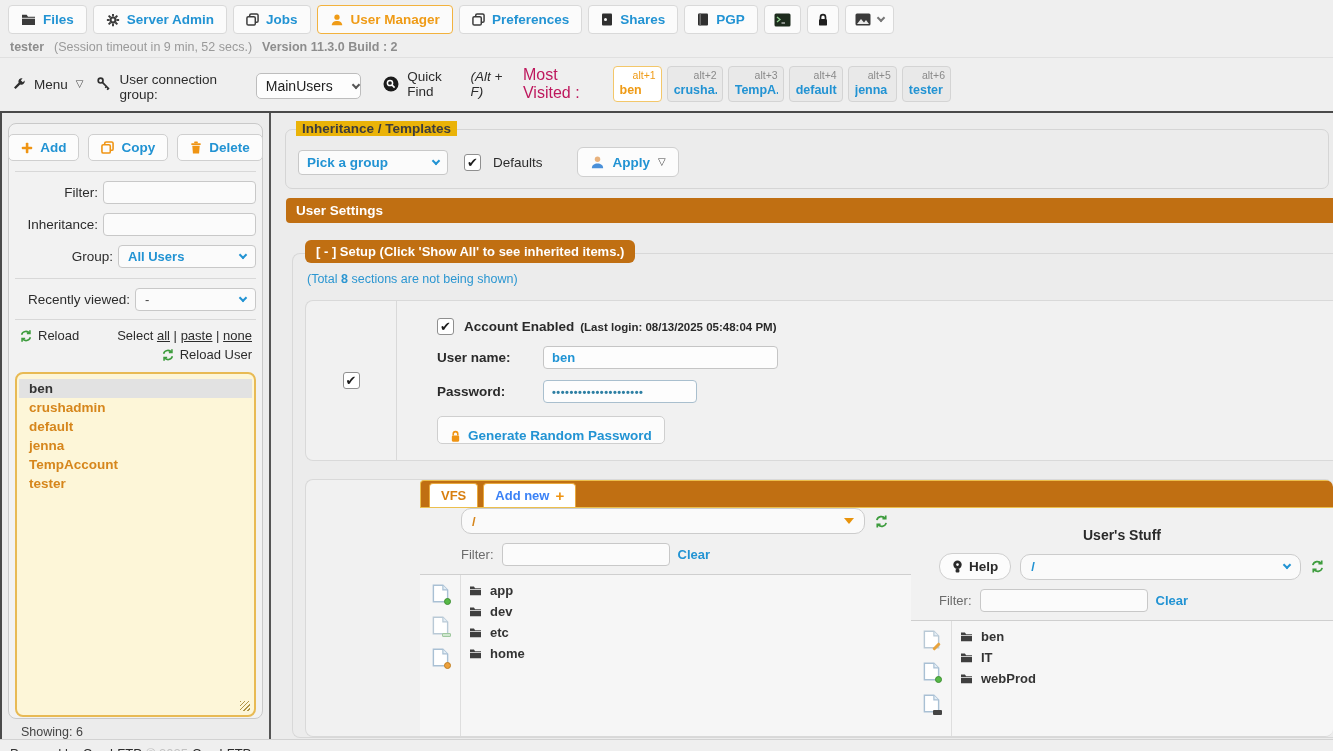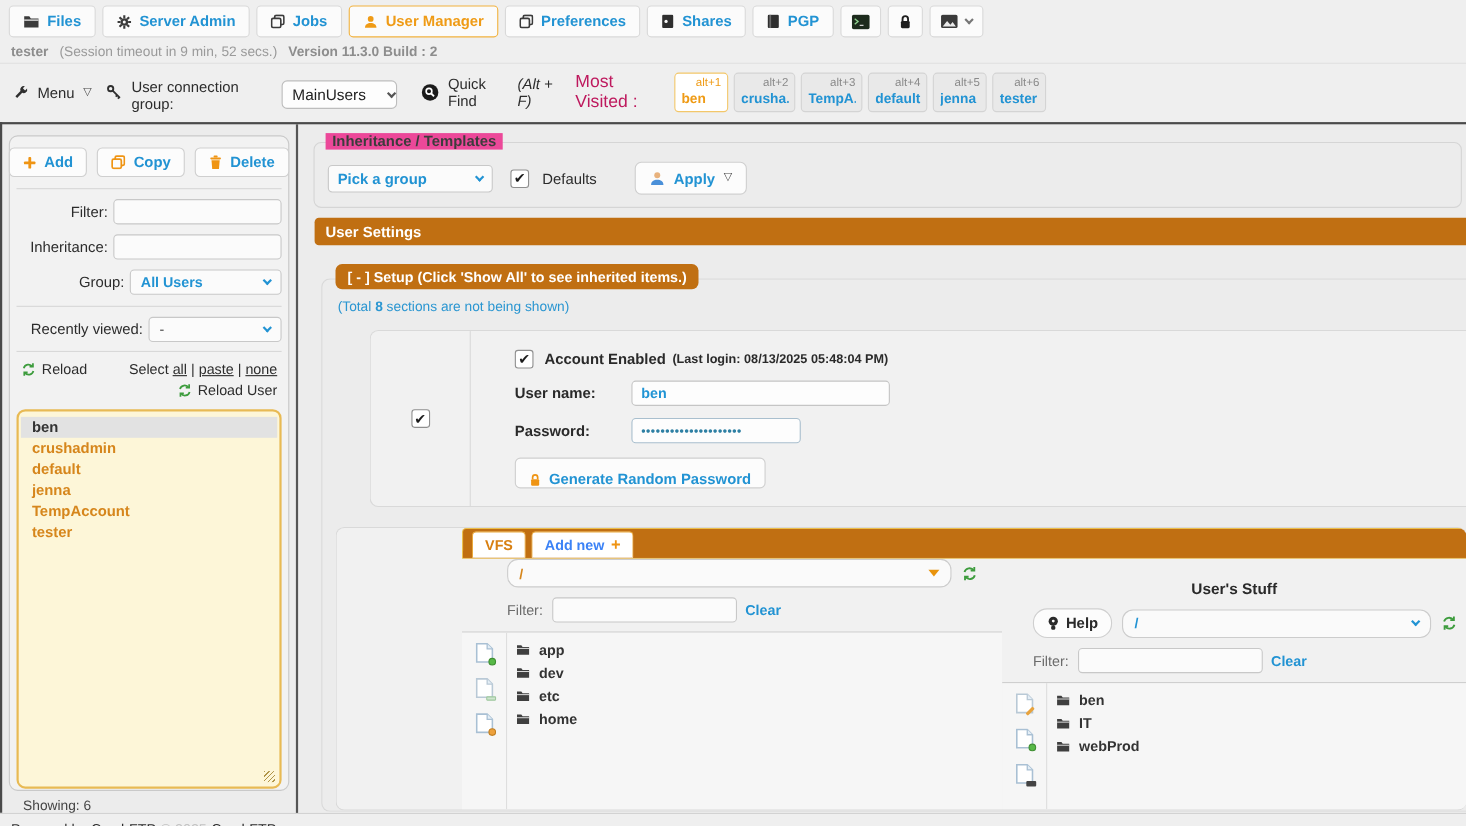--- a/index.html
+++ b/index.html
@@ -73,41 +73,41 @@
     height:345px; padding:5px 2px; position:relative; overflow:hidden;
   }
   .useritem { padding:2px 10px; font-weight:bold; color:#d6861c; font-size:13.5px; cursor:pointer; }
   .useritem.selected { color:#333; background:#e2e2e2; }
   .resize-handle { position:absolute; right:4px; bottom:4px; width:10px; height:10px;
     background:repeating-linear-gradient(135deg,#b09548 0 1px,transparent 1px 3px); cursor:nwse-resize; }
   .showing { margin-top:8px; padding-left:6px; color:#444; font-size:12.5px; }
   
   .main { flex:1; padding:0 0 0 14px; overflow:hidden; position:relative; }
   .fieldset { position:relative; border:1px solid #d5d5d5; border-radius:7px; }
-  .flegend { position:absolute; top:-9px; left:10px; background:#ec4899; padding:0 6px;
+  .flegend { position:absolute; top:-9px; left:10px; background:#eab308; padding:0 6px;
              font-weight:bold; font-size:13.5px; color:#3c3c3c; }
   .tmpl-fieldset { margin:16px 4px 0 0; height:60px; display:flex; align-items:center; gap:16px; padding:6px 12px 0; }
   .pickselect { width:150px; height:25px; display:inline-flex; align-items:center; justify-content:space-between;
     background:#fbfbfb; border:1px solid #c8c8c8; border-radius:4px; padding:0 8px; cursor:pointer; }
   .pickselect .pv { color:#2293d3; font-weight:bold; font-size:13.5px; }
   .checkbox { width:17px; height:17px; background:#fff; border:1px solid #8f8f8f; border-radius:3px;
     display:inline-flex; align-items:center; justify-content:center; cursor:pointer; flex:none; }
   .checkbox.checked::after { content:"✔"; font-size:13px; font-weight:bold; color:#1b1b1b; }
   .dlabel { color:#2c2c2c; font-size:13.5px; }
   .applybtn { margin-left:18px; height:30px; border-radius:6px; gap:8px; }
   .orange-bar { background:#c06f12; height:25px; line-height:25px; color:#fff; font-weight:bold;
     font-size:13.5px; padding-left:10px; border-radius:4px 0 0 4px; margin:9px 0 0 1px; }
   .setup-fieldset { margin:30px 0 0 7px; border:1px solid #d8d8d8; border-right:none;
     border-radius:8px 0 0 8px; padding:10px 0 0 12px; min-height:462px; position:relative; }
   .setup-legend { position:absolute; top:-14px; left:12px; background:#c06f12; color:#fff;
     font-weight:bold; font-size:13px; padding:4px 11px; border-radius:6px; }
   .total-line { color:#2b96d1; font-size:12.5px; margin:8px 0 0 2px; }
   .total-line b { font-weight:bold; }
   .panel { background:#f1f1f1; border:1px solid #d9d9d9; border-radius:8px 0 0 8px; border-right:none; margin-right:0; }
-  .acct-panel { margin-top:14px; display:flex; min-height:141px;margin-left:31px; }
+  .acct-panel { margin-top:14px; display:flex; min-height:141px; }
   .acct-check-cell { width:91px; flex:none; display:flex; align-items:center; justify-content:center;
     border-right:1px solid #d9d9d9; }
   .acct-form { padding:17px 0 14px 40px; }
   .acct-row1 { display:flex; align-items:center; gap:12px; }
   .acct-title { font-weight:bold; color:#2a2a2a; font-size:13.5px; }
   .acct-lastlogin { font-weight:bold; color:#2a2a2a; font-size:11.5px; }
   .acct-frow { display:flex; align-items:center; margin-top:11px; }
   .acct-frow .alabel { width:106px; font-weight:bold; color:#2a2a2a; font-size:13.5px; }
   .uinput { width:235px; height:23px; background:#fdfdfd; border:1px solid #c5c5c5; border-radius:4px;
     font-family:inherit; font-size:13px; font-weight:bold; color:#2094d4; padding:0 8px; }

